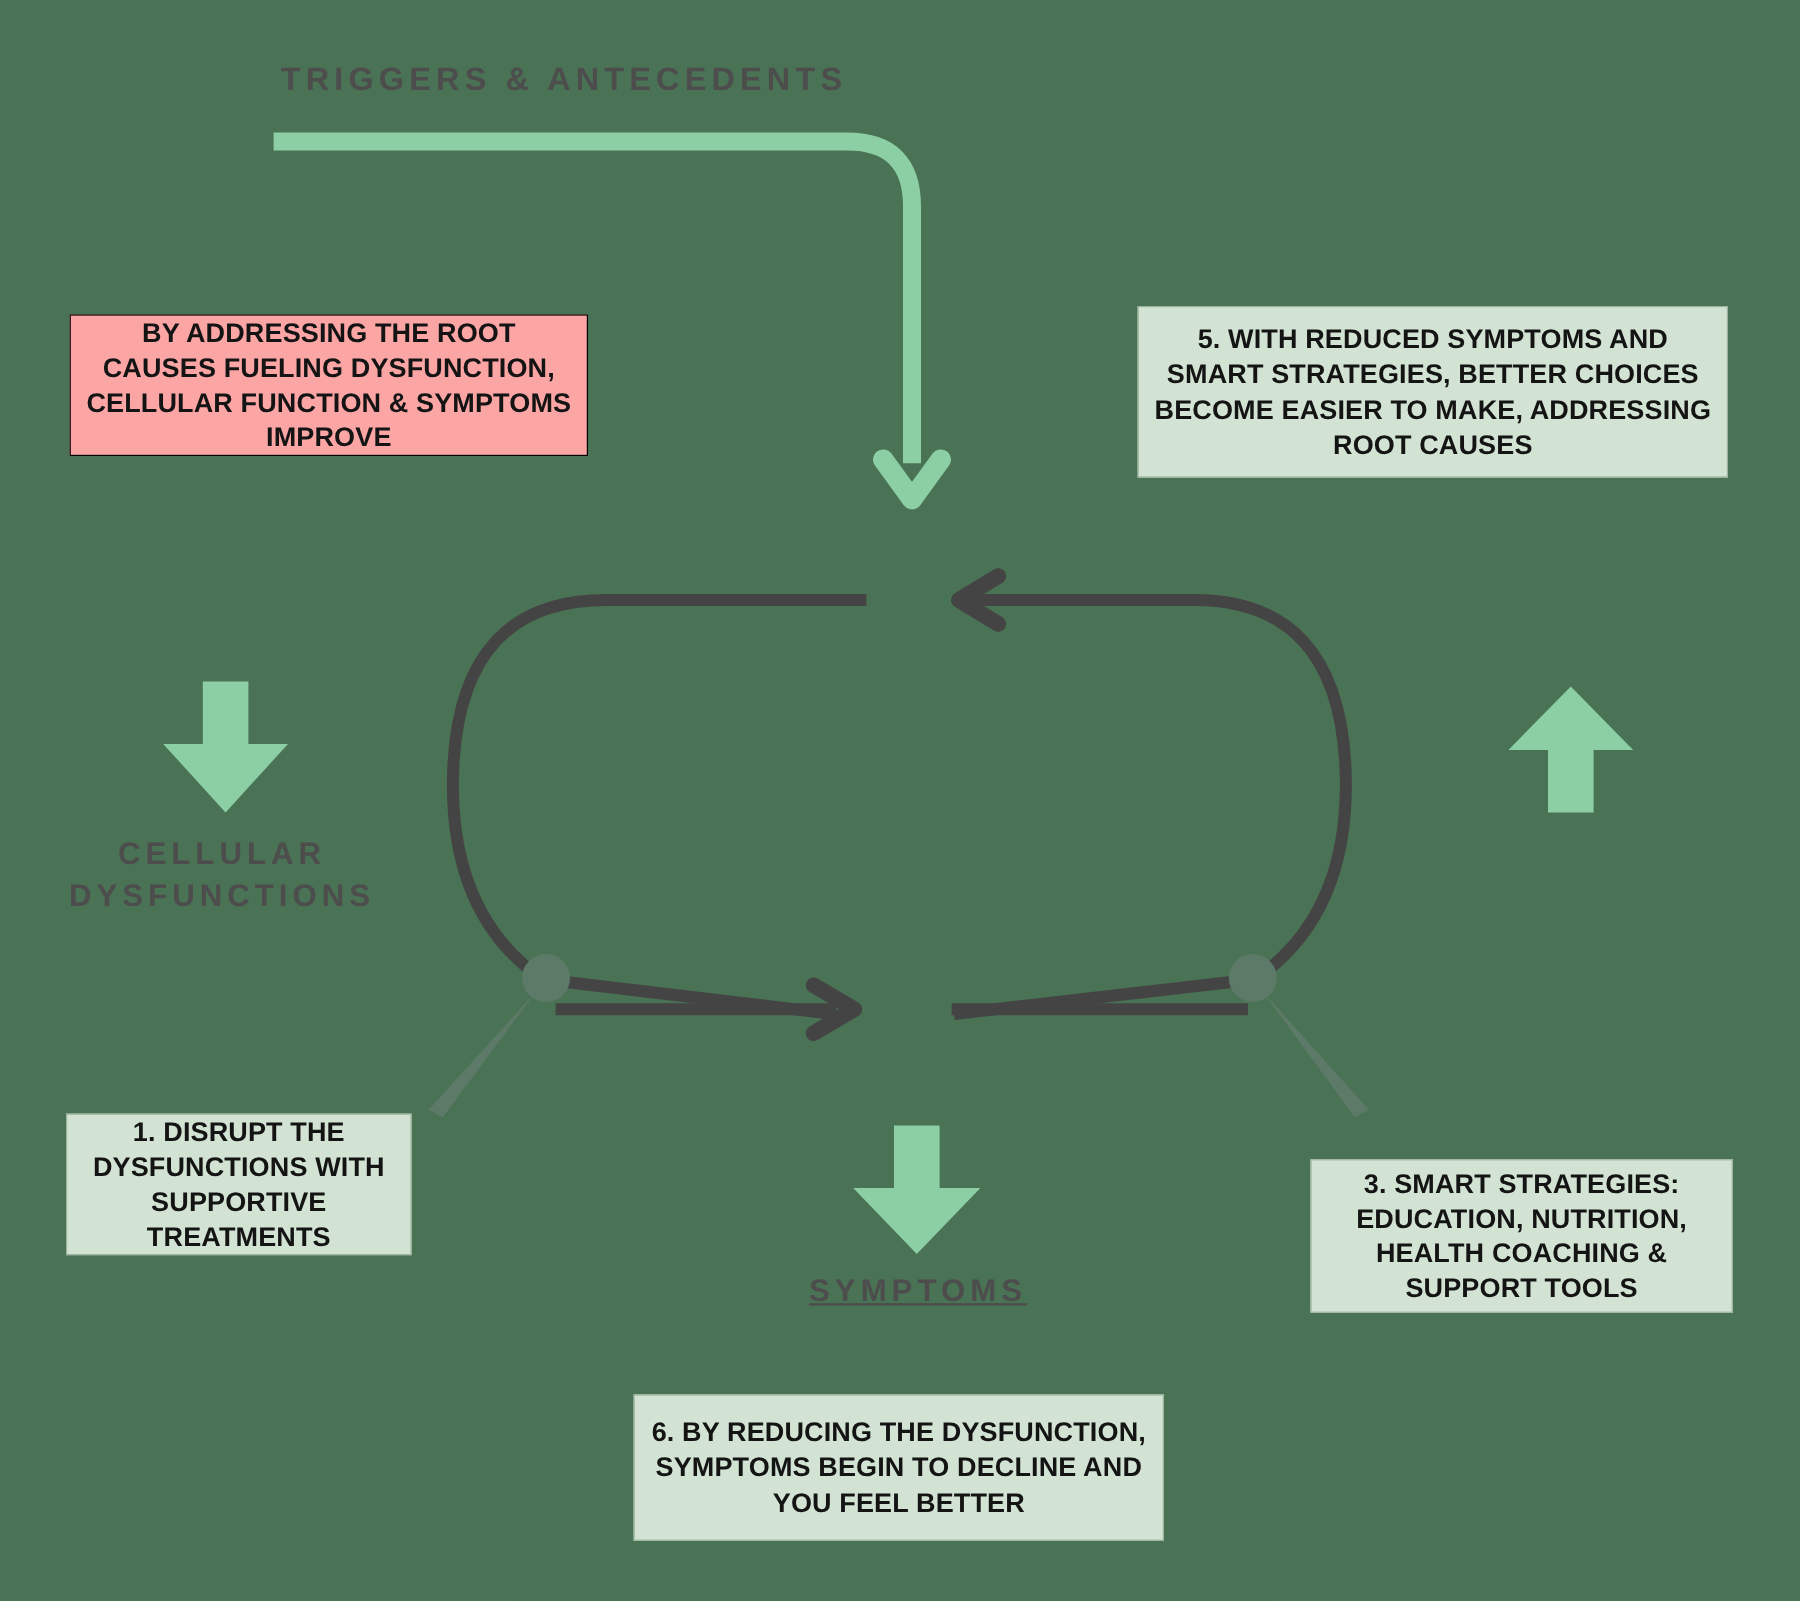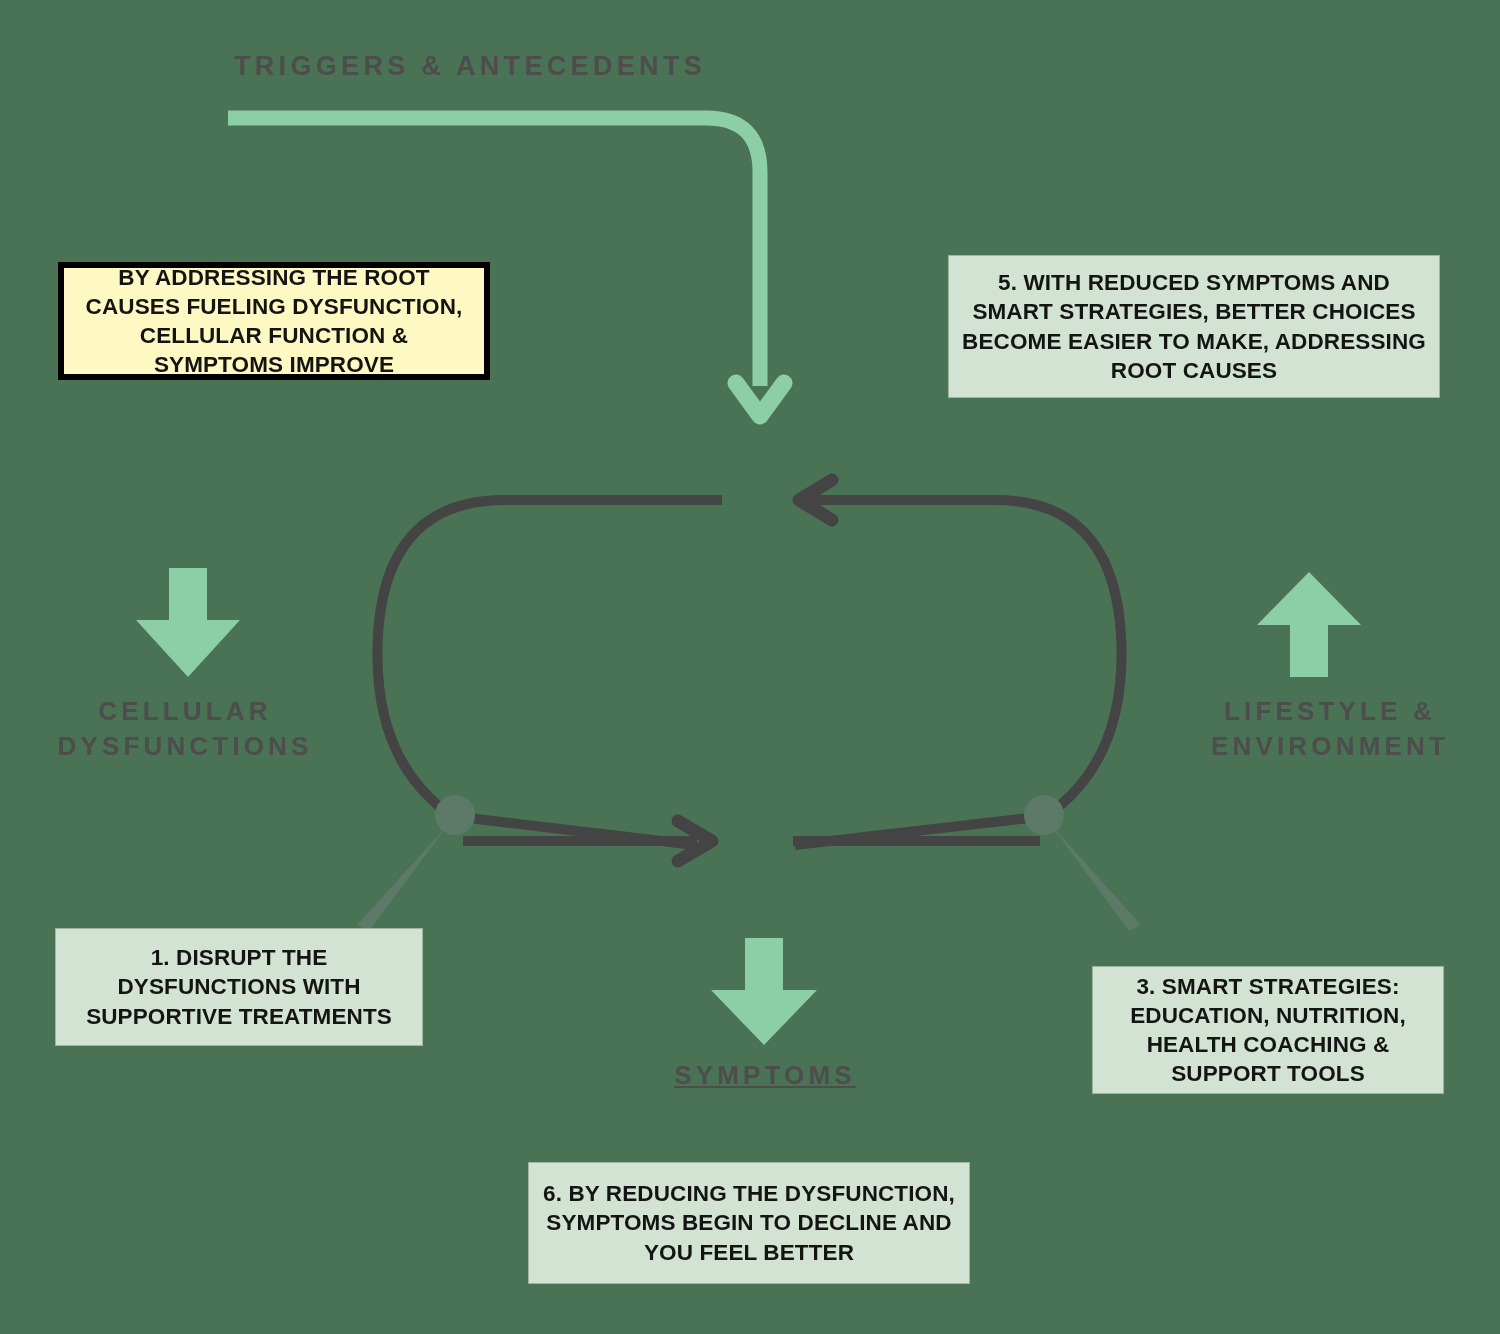--- a/index.html
+++ b/index.html
@@ -80,22 +80,22 @@
     align-items: center;
     justify-content: center;
     white-space: pre-line;
     letter-spacing: 0.005em;
   }
   .box.green {
     background: #d2e3d3;
     border: 1px solid #9db49e;
   }
   .box.salmon {
-    background: #fef9c3;
-    border: 6px solid #000000;
+    background: #fca5a5;
+    border: 1px solid #000000;
   }
 
   #box-root-causes {
     left: 58px;
     top: 262px;
     width: 432px;
     height: 118px;
     font-size: 22.5px;
     padding: 4px 10px;
   }
@@ -103,21 +103,21 @@
     left: 948px;
     top: 255px;
     width: 492px;
     height: 143px;
     font-size: 22.5px;
     padding: 4px 12px;
   }
   #box-step1 {
     left: 55px;
     top: 928px;
-    width: 368px;
+    width: 288px;
     height: 118px;
     font-size: 22.5px;
     padding: 4px 10px;
   }
   #box-step3 {
     left: 1092px;
     top: 922px;
     width: 352px;
     height: 128px;
     font-size: 22.5px;
@@ -193,22 +193,20 @@
       <path d="M745,938 L783,938 L783,990 L817,990 L764,1045 L711,990 L745,990 Z" fill="#8ccfa4"></path>
     </g>
 
   </svg>
 
   <div class="heading" id="title-triggers">TRIGGERS &amp; ANTECEDENTS</div>
 
   <div class="heading" id="label-cellular">CELLULAR
 DYSFUNCTIONS</div>
 
-  <div class="heading" id="label-lifestyle">LIFESTYLE &amp;
-ENVIRONMENT</div>
 
   <div class="heading" id="label-symptoms">SYMPTOMS</div>
 
   <div class="box salmon" id="box-root-causes">BY ADDRESSING THE ROOT CAUSES FUELING DYSFUNCTION, CELLULAR FUNCTION &amp; SYMPTOMS IMPROVE</div>
 
   <div class="box green" id="box-step4">5. WITH REDUCED SYMPTOMS AND SMART STRATEGIES, BETTER CHOICES BECOME EASIER TO MAKE, ADDRESSING ROOT CAUSES</div>
 
   <div class="box green" id="box-step1">1. DISRUPT THE DYSFUNCTIONS WITH SUPPORTIVE TREATMENTS</div>
 
   <div class="box green" id="box-step3">3. SMART STRATEGIES: EDUCATION, NUTRITION, HEALTH COACHING &amp; SUPPORT TOOLS</div>

